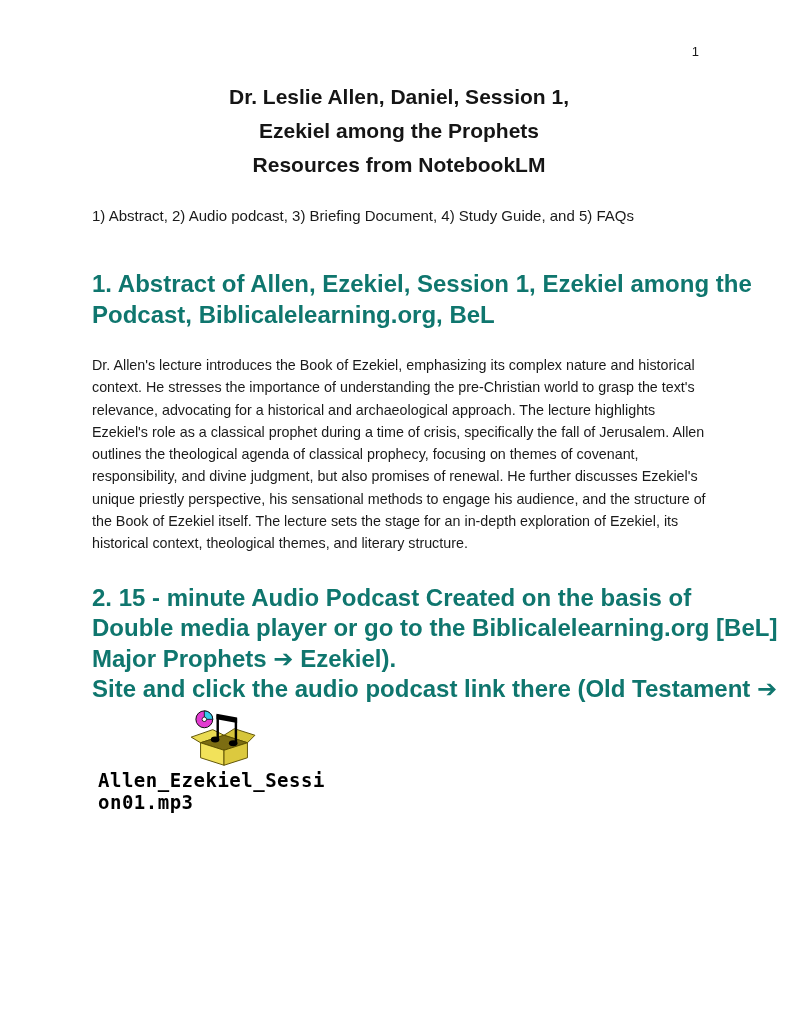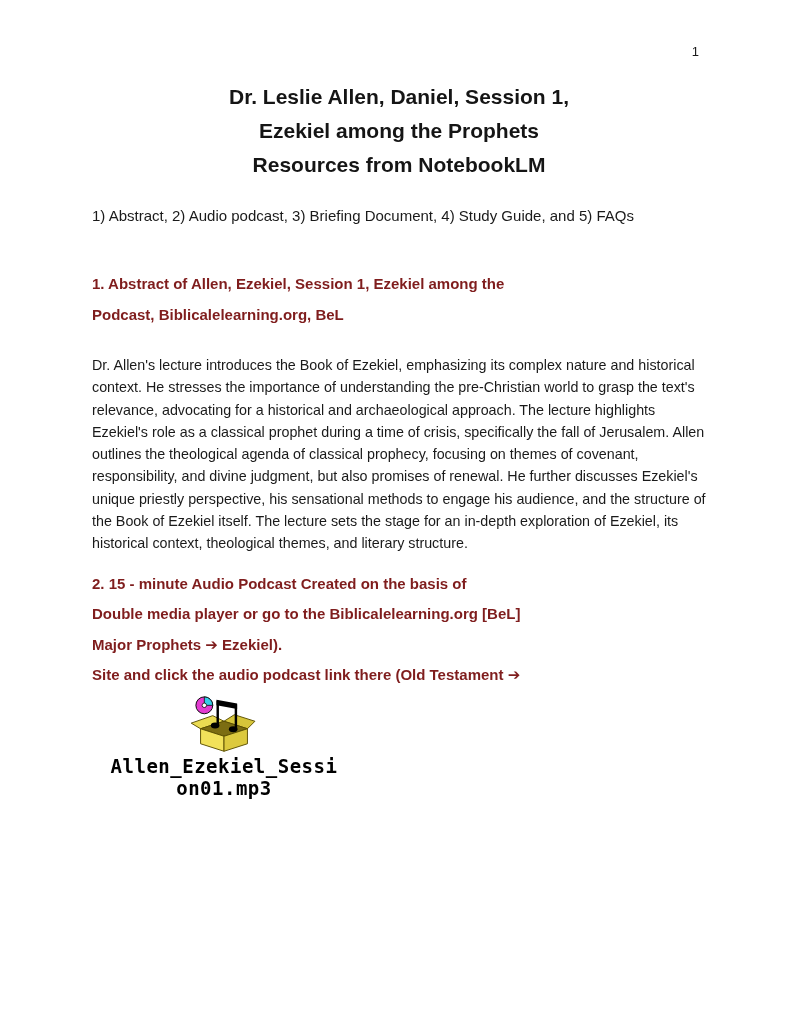--- a/index.html
+++ b/index.html
@@ -36,46 +36,45 @@
     line-height: 34px;
     color: #151515;
   }
   .meta-line {
     margin-top: 23px;
     font-size: 15px;
     line-height: 21px;
   }
   .heading {
     font-weight: bold;
-    font-size: 15px;
-    color: #7f1d1d;
+    font-size: 24px;
+    color: #0f766e;
   }
   .heading-abstract {
     margin-top: 42px;
     line-height: 31px;
   }
   .heading-podcast {
-    margin-top: 14px;
+    margin-top: 28px;
     line-height: 30.5px;
   }
   .heading div {
     white-space: nowrap;
   }
   .para {
     margin-top: 24px;
     font-size: 14.3px;
     line-height: 22.3px;
     text-align: left;
   }
   .para .b { font-weight: normal; }
   .media-object {
     margin-top: 4px;
     margin-left: 6px;
     width: 252px;
-    text-align: center;
     cursor: pointer;
   }
   .media-object svg {
     display: block;
     margin: 0 auto;
   }
   .filename {
     font-family: "DejaVu Sans Mono", monospace;
     font-size: 19px;
     font-weight: bold;

